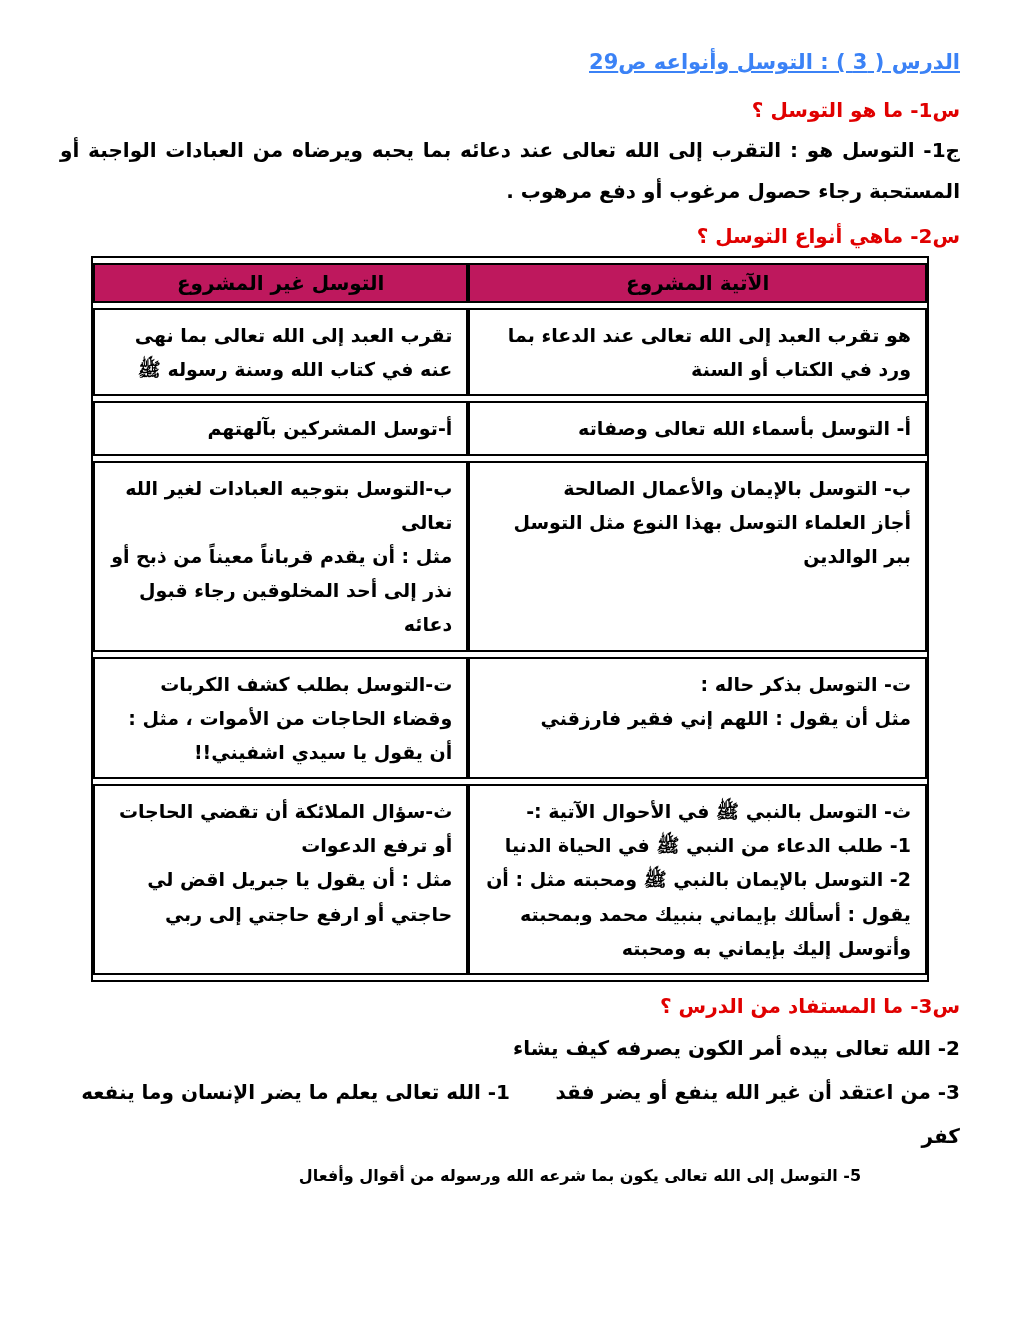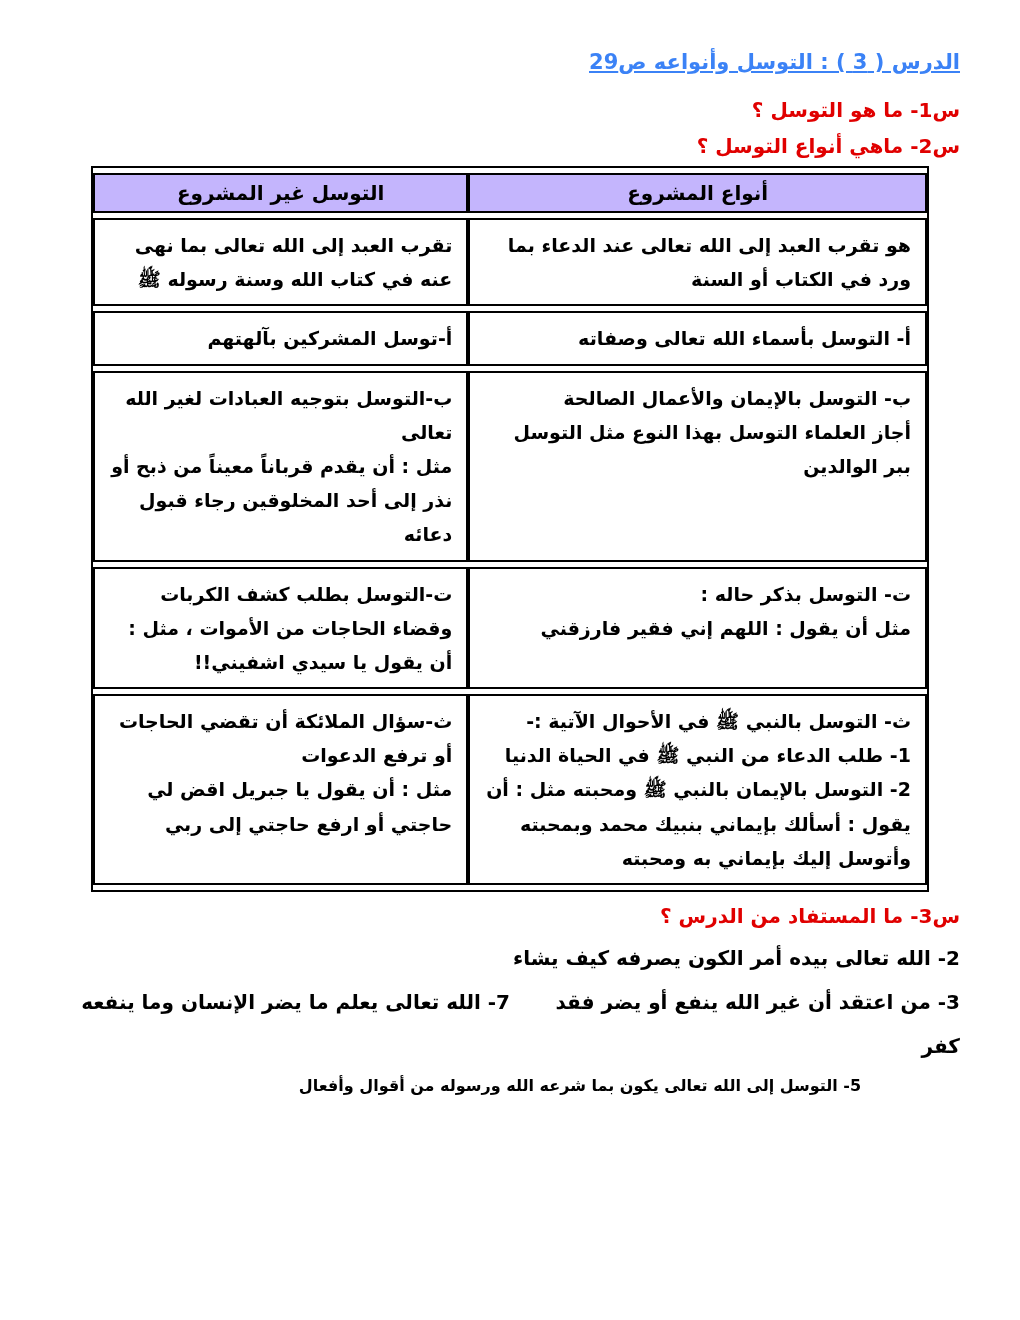--- a/index.html
+++ b/index.html
@@ -55,21 +55,21 @@
     border-spacing: 0 5px;
     table-layout: fixed;
   }
   table.tawassul th,
   table.tawassul td {
     border: 2px solid #000000;
     box-sizing: border-box;
     vertical-align: top;
   }
   table.tawassul th {
-    background: #c4b5fd;
+    background: #be185d;
     text-align: center;
     font-weight: bold;
     font-size: 20px;
     padding: 6px 8px;
   }
   table.tawassul td {
     font-size: 19px;
     font-weight: bold;
     line-height: 1.8;
     padding: 8px 14px;
@@ -109,32 +109,33 @@
 <body>
 
 <div class="page">
 
   <div class="title">
     <span class="u">الدرس ( 3 ) : التوسل وأنواعه ص29</span>
   </div>
 
   <div class="question">س1- ما هو التوسل ؟</div>
 
+  <div class="para">ج1- التوسل هو : التقرب إلى الله تعالى عند دعائه بما يحبه ويرضاه من العبادات الواجبة أو المستحبة رجاء حصول مرغوب أو دفع مرهوب .</div>
 
   <div class="question">س2- ماهي أنواع التوسل ؟</div>
 
   <div class="tbl-wrap">
     <table class="tawassul">
       <colgroup>
         <col class="col-right">
         <col class="col-left">
       </colgroup>
       <tbody>
         <tr>
-          <th>أنواع المشروع</th>
+          <th>الآتية المشروع</th>
           <th>التوسل غير المشروع</th>
         </tr>
         <tr>
           <td>هو تقرب العبد إلى الله تعالى عند الدعاء بما ورد في الكتاب أو السنة</td>
           <td>تقرب العبد إلى الله تعالى بما نهى عنه في كتاب الله وسنة رسوله ﷺ</td>
         </tr>
         <tr>
           <td>أ-  التوسل بأسماء الله تعالى وصفاته</td>
           <td class="center">أ-توسل المشركين بآلهتهم</td>
         </tr>
@@ -161,18 +162,18 @@
   </div>
 
   <div class="question">س3- ما المستفاد  من الدرس ؟</div>
 
   <div class="benefits">
     <div class="benefit-row">
       <div class="benefit-cell">2- الله تعالى بيده أمر الكون يصرفه كيف يشاء</div>
     </div>
     <div class="benefit-row">
       <div class="benefit-cell">3- من اعتقد أن غير الله ينفع أو يضر فقد كفر</div>
-      <div class="benefit-cell">7- الله تعالى يعلم ما يضر الإنسان وما ينفعه</div>
+      <div class="benefit-cell">1- الله تعالى يعلم ما يضر الإنسان وما ينفعه</div>
     </div>
     <div class="benefit-full">5- التوسل إلى الله تعالى يكون بما شرعه الله ورسوله من أقوال وأفعال</div>
   </div>
 
 </div>
 
 </body></html>

